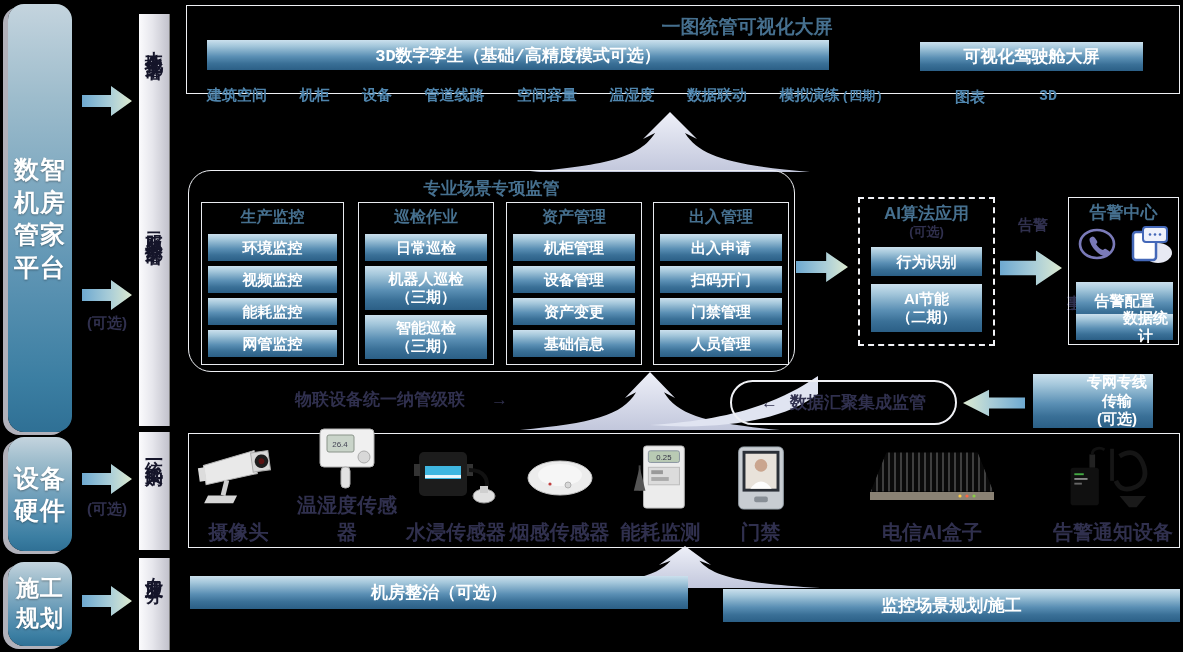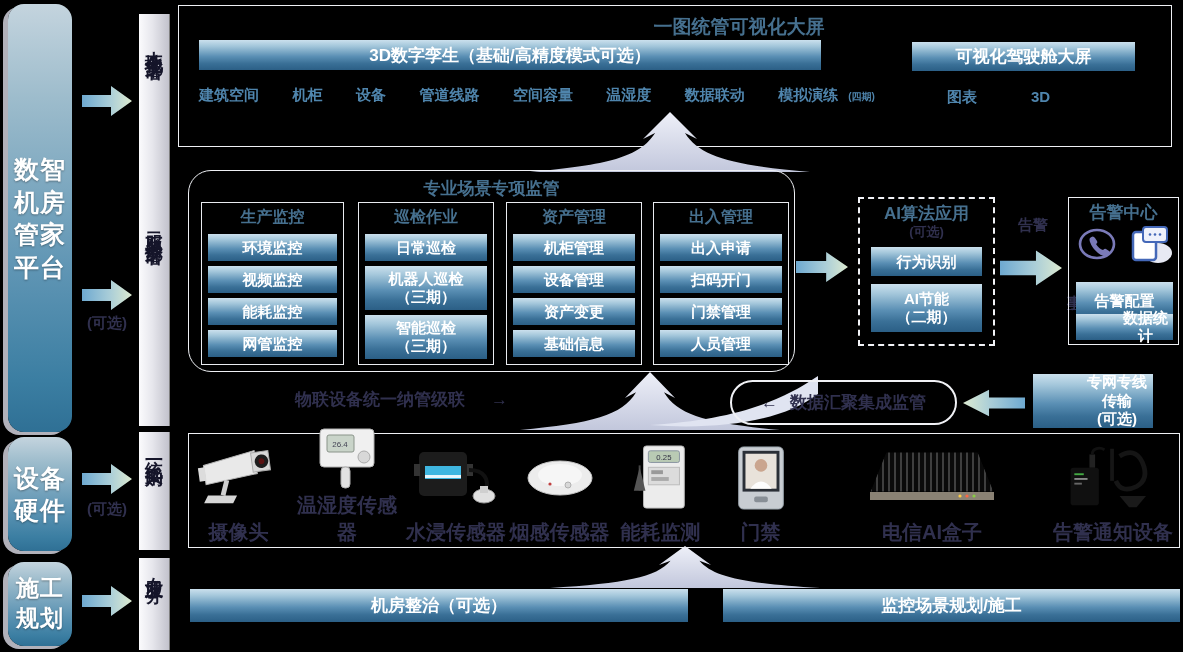--- a/index.html
+++ b/index.html
@@ -56,21 +56,21 @@
   .col .hd{height:24px;display:flex;align-items:center;justify-content:center;font-size:16px;}
   .col .btn{margin-top:5px;}
   .pill{
     position:absolute;border:2px solid #f0f1f5;border-radius:23px;
     display:flex;align-items:center;justify-content:center;gap:12px;
     font-size:17px;
   }
   .devlabel{font-size:20px;text-align:center;margin-top:2px;}
   .device{position:absolute;top:4px;height:108px;display:flex;flex-direction:column;align-items:center;justify-content:flex-end;}
   .device .ic{flex:1;display:flex;align-items:center;justify-content:center;}
-  .suffix{font-size:10px;margin-left:10px;}
+  .suffix{font-size:13px;margin-left:2px;}
 </style>
 </head>
 <body>
 
 <div id="canvas">
 
   <svg width="0" height="0" style="position:absolute">
     <defs>
       <linearGradient id="arrowGrad" x1="0" y1="0" x2="0" y2="1">
         <stop offset="0" stop-color="#eef0f8"></stop>
@@ -109,21 +109,21 @@
     <div class="vtext" style="top:22px;">本地化部署</div>
     <div class="vtext" style="top:204px;">云服务器部署</div>
   </div>
   <div class="ribbon" style="top:432px;height:118px;">
     <div class="vtext" style="top:14px;">统一采购</div>
   </div>
   <div class="ribbon" style="top:558px;height:92px;">
     <div class="vtext" style="top:4px;">专业服务</div>
   </div>
 
-  <div class="panel" style="left:178px;top:5px;width:994px;height:142px;">
+  <div class="panel" style="left:186px;top:5px;width:994px;height:89px;font-family:Liberation Mono, monospace;">
     <div class="abs metal" style="left:390px;top:8px;width:340px;text-align:center;font-size:19px;">一图统管可视化大屏</div>
     <div class="bar abs" style="left:20px;top:34px;width:622px;height:30px;">3D数字孪生（基础/高精度模式可选）</div>
     <div class="bar abs" style="left:733px;top:36px;width:223px;height:29px;">可视化驾驶舱大屏</div>
     <div class="abs" style="left:20px;top:80px;width:676px;display:flex;justify-content:space-between;align-items:center;">
       <span class="feature">建筑空间</span>
       <span class="feature">机柜</span>
       <span class="feature">设备</span>
       <span class="feature">管道线路</span>
       <span class="feature">空间容量</span>
       <span class="feature">温湿度</span>
@@ -347,16 +347,16 @@
       </svg>
         </div>
       <div class="devlabel darklbl">告警通知设备</div>
     </div>
   </div>
 
   <svg class="abs" style="left:550px;top:546px;" width="270" height="42" viewBox="0 0 280 60" preserveAspectRatio="none">
     <path d="M0,60 C78,53 110,45 125,21 L113,27 L140,0 L167,27 L155,21 C170,45 202,53 280,60 Z" fill="url(#arrowGrad)"></path>
   </svg>
 
-  <div class="bar abs" style="left:190px;top:589px;width:498px;height:33px;text-align:center;">机房整治（可选）</div>
+  <div class="bar abs" style="left:190px;top:576px;width:498px;height:33px;text-align:center;">机房整治（可选）</div>
   <div class="bar abs" style="left:723px;top:589px;width:457px;height:33px;">监控场景规划/施工</div>
 
 </div>
 
 </body></html>

